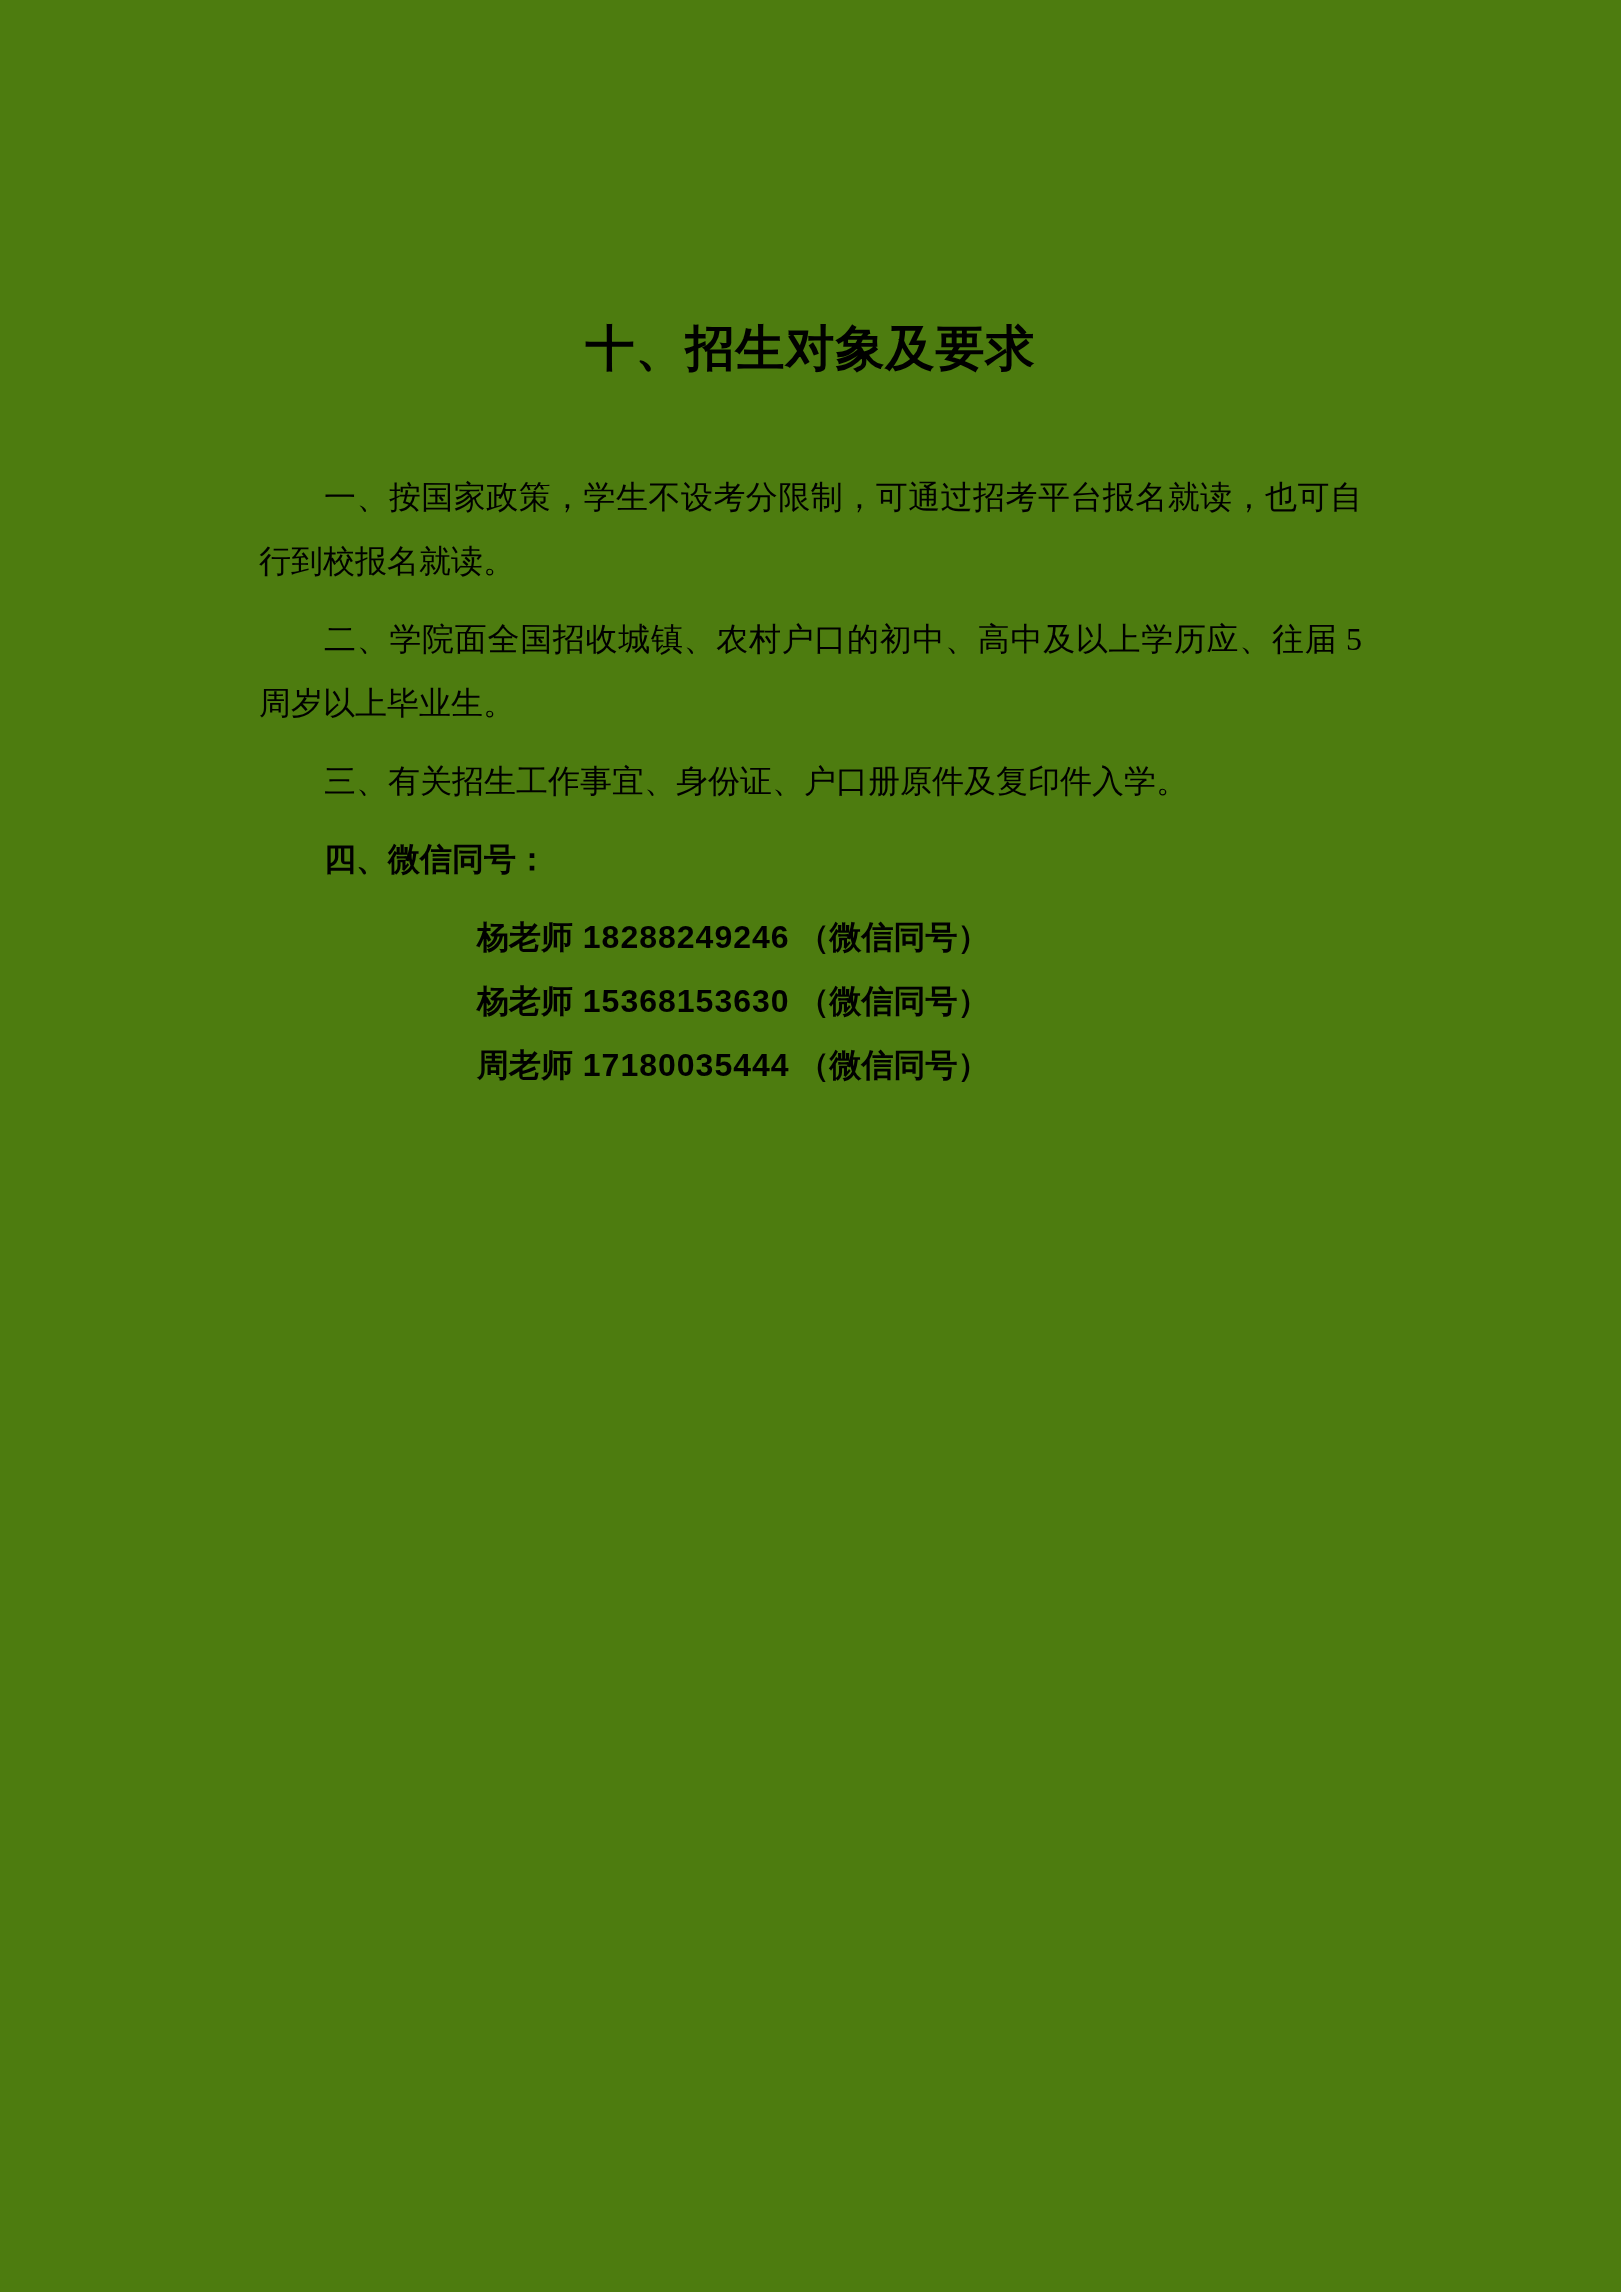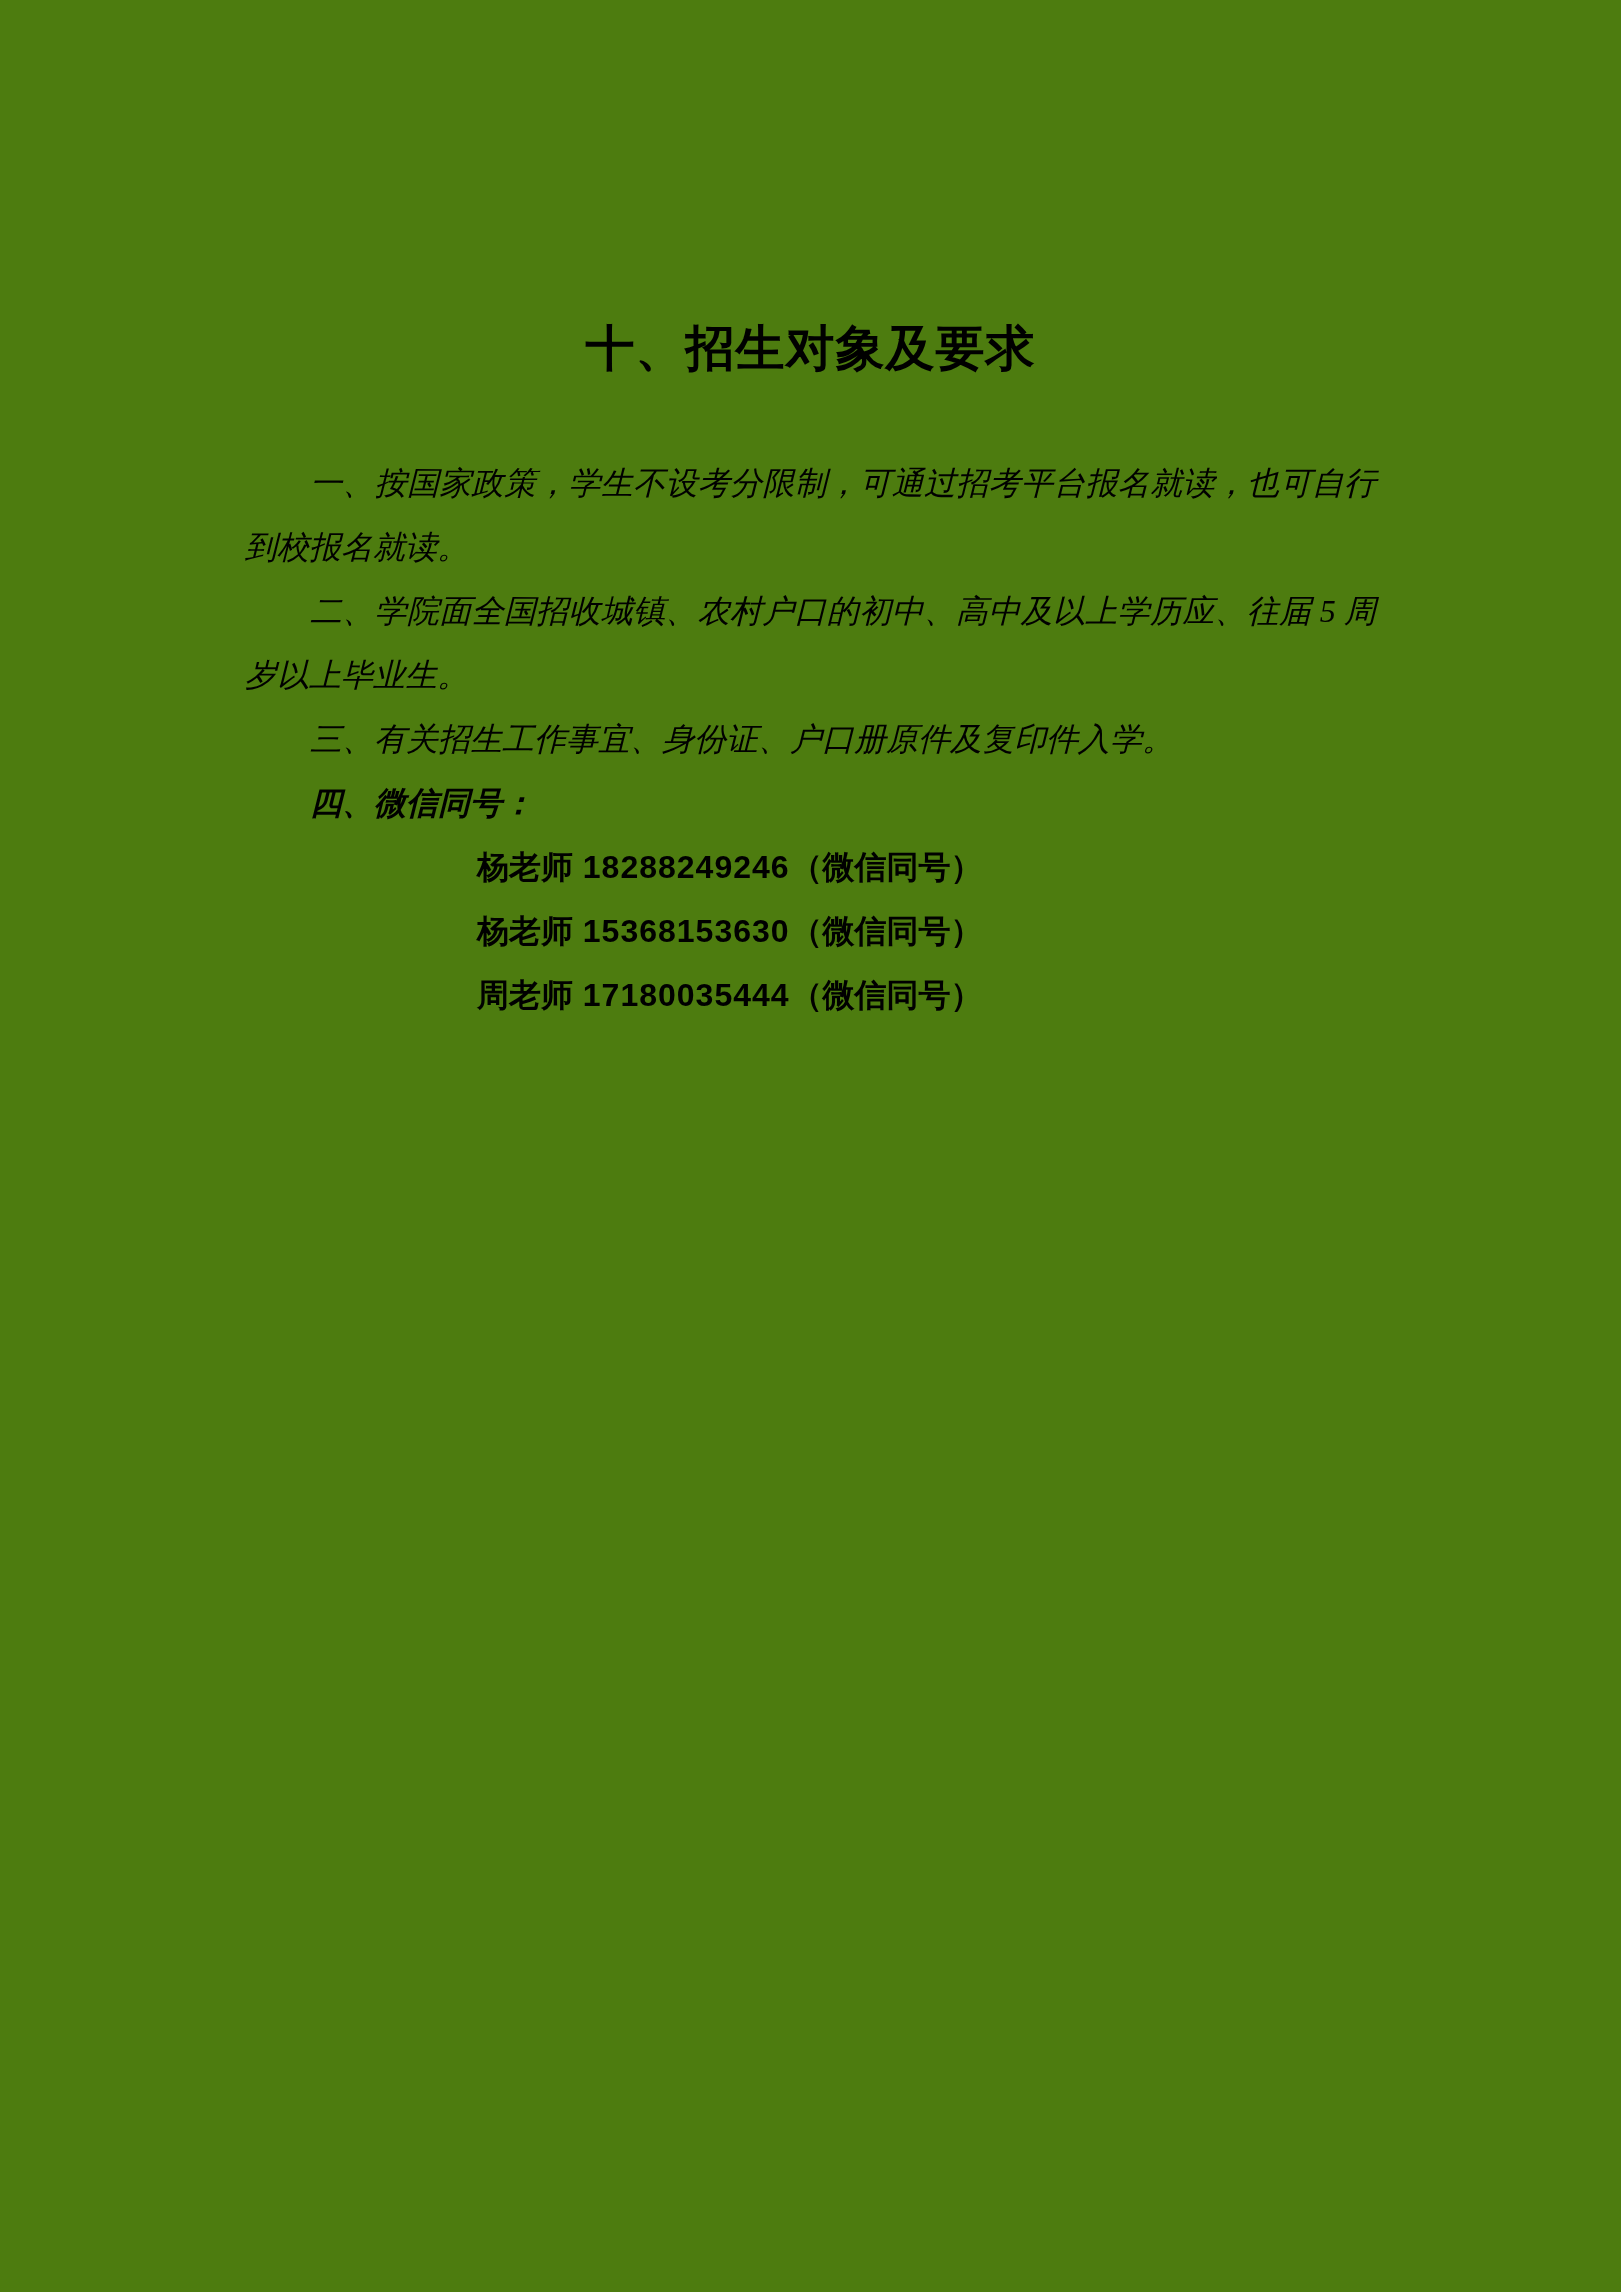--- a/index.html
+++ b/index.html
@@ -31,38 +31,37 @@
   .doc-body {
     position: absolute;
     top: 451px;
     left: 245px;
     width: 1131px;
     font-size: 32px;
     line-height: 64px;
     text-align: justify;
   }
   .para {
-    margin: 0;
+    margin: 14px;
     text-indent: 65px;
-    font-style: italic;
   }
   .para.bold {
     font-weight: 700;
   }
   .phone-line {
     margin: 0 0 0 232px;
     font-weight: 700;
     text-align: left;
     white-space: nowrap;
   }
   .phone-number {
     font-family: "Liberation Sans", "DejaVu Sans", sans-serif;
     font-size: 32px;
     margin-left: 9.8px;
-    margin-right: 1px;
+    margin-right: 8px;
     letter-spacing: 1px;
   }
 </style>
 </head>
 <body>
 
 <div class="page">
 
   <h1 class="doc-title">十、招生对象及要求</h1>
 

